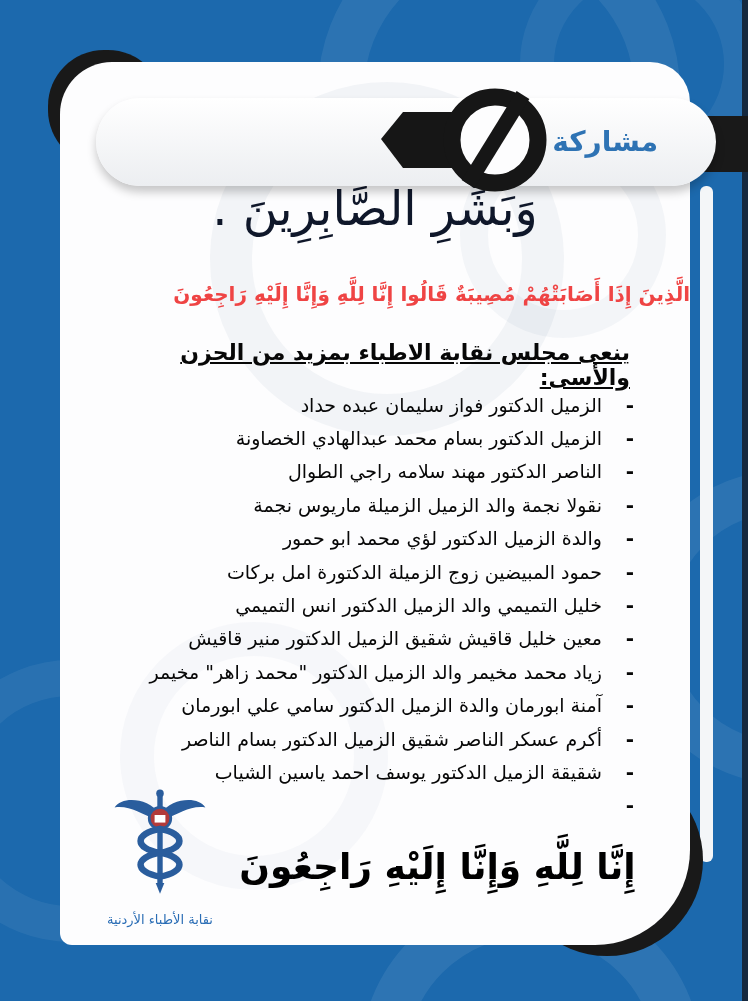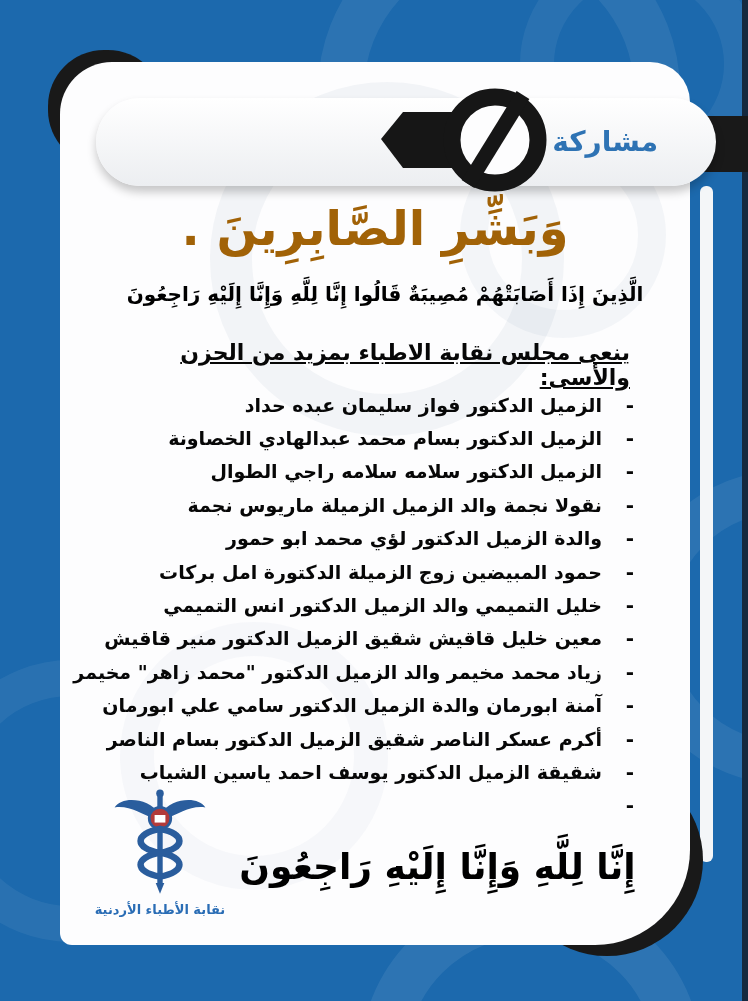--- a/index.html
+++ b/index.html
@@ -35,33 +35,33 @@
   
   .banner-black{position:absolute;left:702px;top:116px;width:46px;height:56px;background:#191919;z-index:3;}
   .pill{position:absolute;left:96px;top:98px;width:620px;height:88px;border-radius:44px;
        background:linear-gradient(#ffffff,#eceef1);box-shadow:0 6px 10px rgba(0,0,0,.22);z-index:4;}
   .pill-label{position:absolute;right:58px;top:0;height:88px;line-height:88px;
        font-size:28px;font-weight:bold;color:#2e73b4;direction:rtl;}
   .ribbon-svg{position:absolute;left:372px;top:82px;z-index:5;}
 
   
   .verse1{position:absolute;left:0;top:118px;width:100%;text-align:center;direction:rtl;
-       font-size:48px;font-weight:bold;color:#a16207;letter-spacing:1px;margin-top:20px;}
-  .verse2{position:absolute;left:0;top:220px;width:100%;text-align:center;direction:rtl;
-       font-size:20px;font-weight:bold;color:#000000;white-space:nowrap;margin-left:10px;}
+       font-size:48px;font-weight:normal;color:#0f172a;letter-spacing:1px;}
+  .verse2{position:absolute;left:0;top:220px;width:100%;text-align:right;direction:rtl;
+       font-size:20px;font-weight:bold;color:#ef4444;white-space:nowrap;}
   .notice-header{position:absolute;right:60px;top:278px;direction:rtl;font-size:22px;
        font-weight:bold;color:#070707;text-decoration:underline;margin-left:24px;}
   .list{position:absolute;right:48px;top:326px;left:30px;direction:rtl;}
   .row{display:flex;direction:rtl;align-items:center;height:33.4px;}
   .dash{width:24px;text-align:center;font-size:20px;font-weight:bold;color:#070707;flex:0 0 24px;}
-  .nm{margin-right:16px;font-size:19px;font-weight:bold;color:#070707;white-space:nowrap;}
+  .nm{margin-right:16px;font-size:19px;font-weight:normal;color:#070707;white-space:nowrap;}
 
   
   .logo-box{position:absolute;left:22px;top:726px;width:156px;text-align:center;}
-  .logo-caption{margin-top:2px;font-size:13px;font-weight:bold;color:#2a6db5;direction:rtl;}
+  .logo-caption{margin-top:12px;font-size:13px;font-weight:normal;color:#2a6db5;direction:rtl;}
   .footer-call{position:absolute;left:150px;right:25px;top:784px;text-align:center;direction:rtl;
        font-size:36px;font-weight:bold;color:#000000;white-space:nowrap;}
 </style>
 </head>
 <body>
 
 <div class="stage">
 
   <div class="ring r1"></div>
   <div class="ring r2"></div>
@@ -92,21 +92,21 @@
           <span class="nm">الزميل الدكتور فواز سليمان عبده حداد</span>
         </div>
 
         <div class="row">
           <span class="dash">-</span>
           <span class="nm">الزميل الدكتور بسام محمد عبدالهادي الخصاونة</span>
         </div>
 
         <div class="row">
           <span class="dash">-</span>
-          <span class="nm">الزميل الدكتور سلامه سلامه راجي الطوال</span>
+          <span class="nm">الناصر الدكتور مهند سلامه راجي الطوال</span>
         </div>
 
         <div class="row">
           <span class="dash">-</span>
           <span class="nm">نقولا نجمة  والد الزميل الزميلة ماريوس نجمة</span>
         </div>
 
         <div class="row">
           <span class="dash">-</span>
           <span class="nm">والدة الزميل الدكتور لؤي محمد ابو حمور</span>

